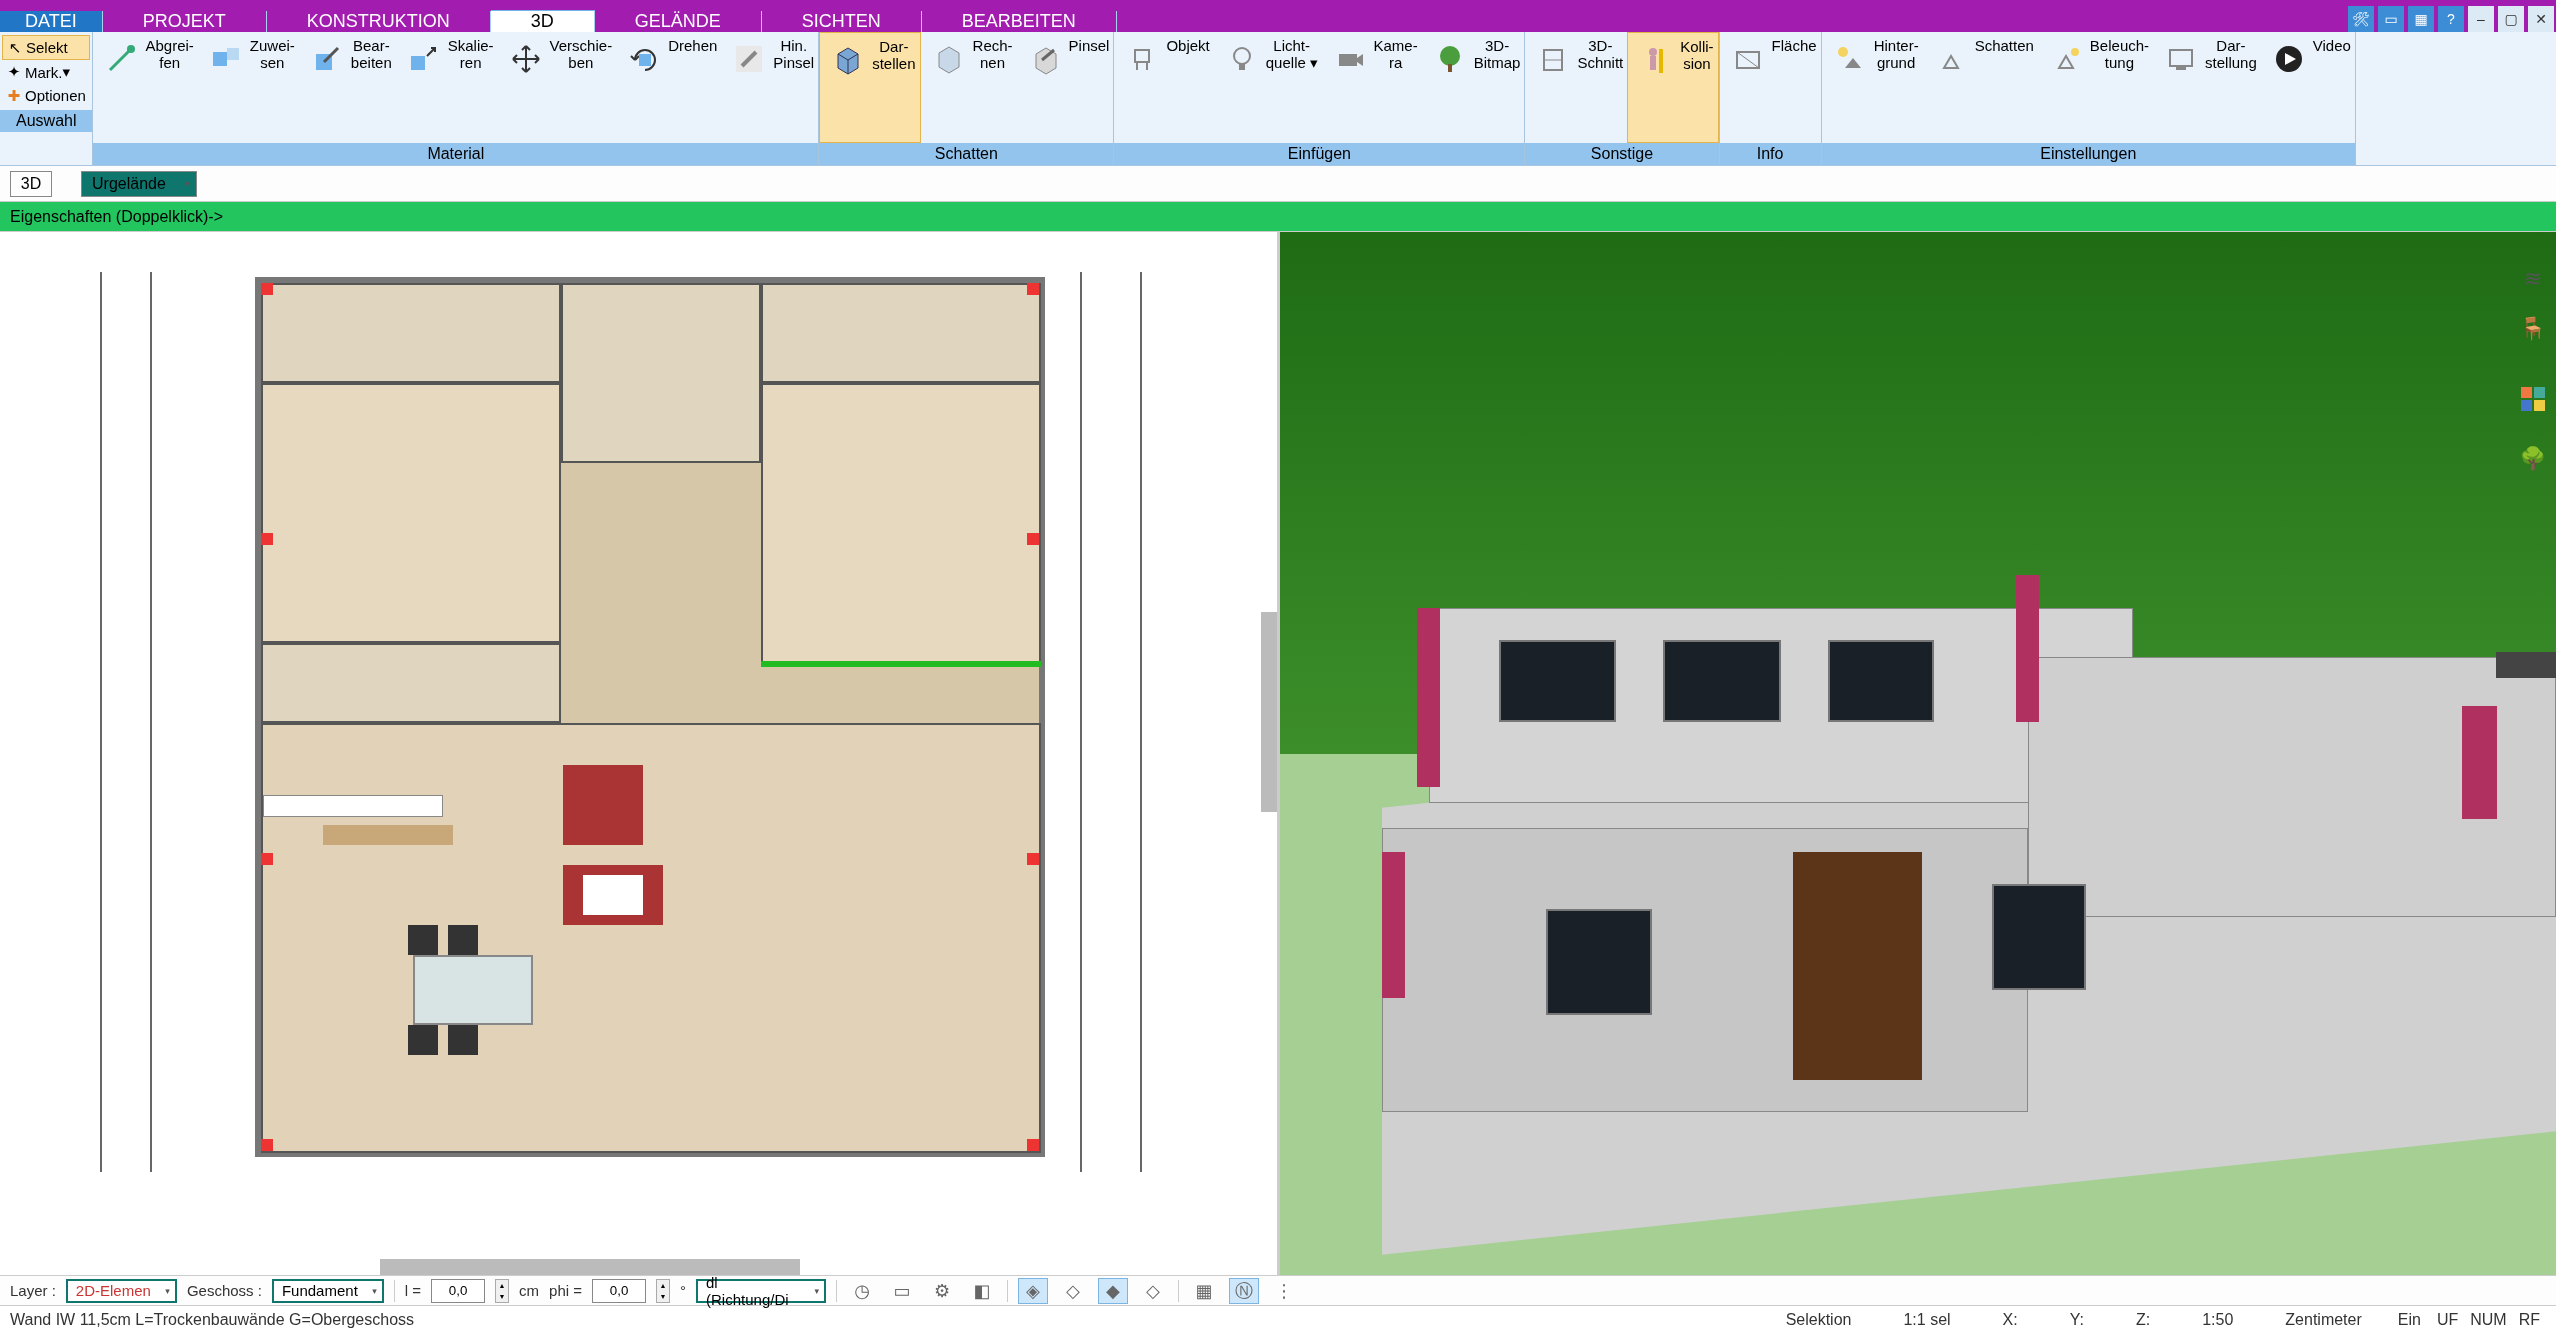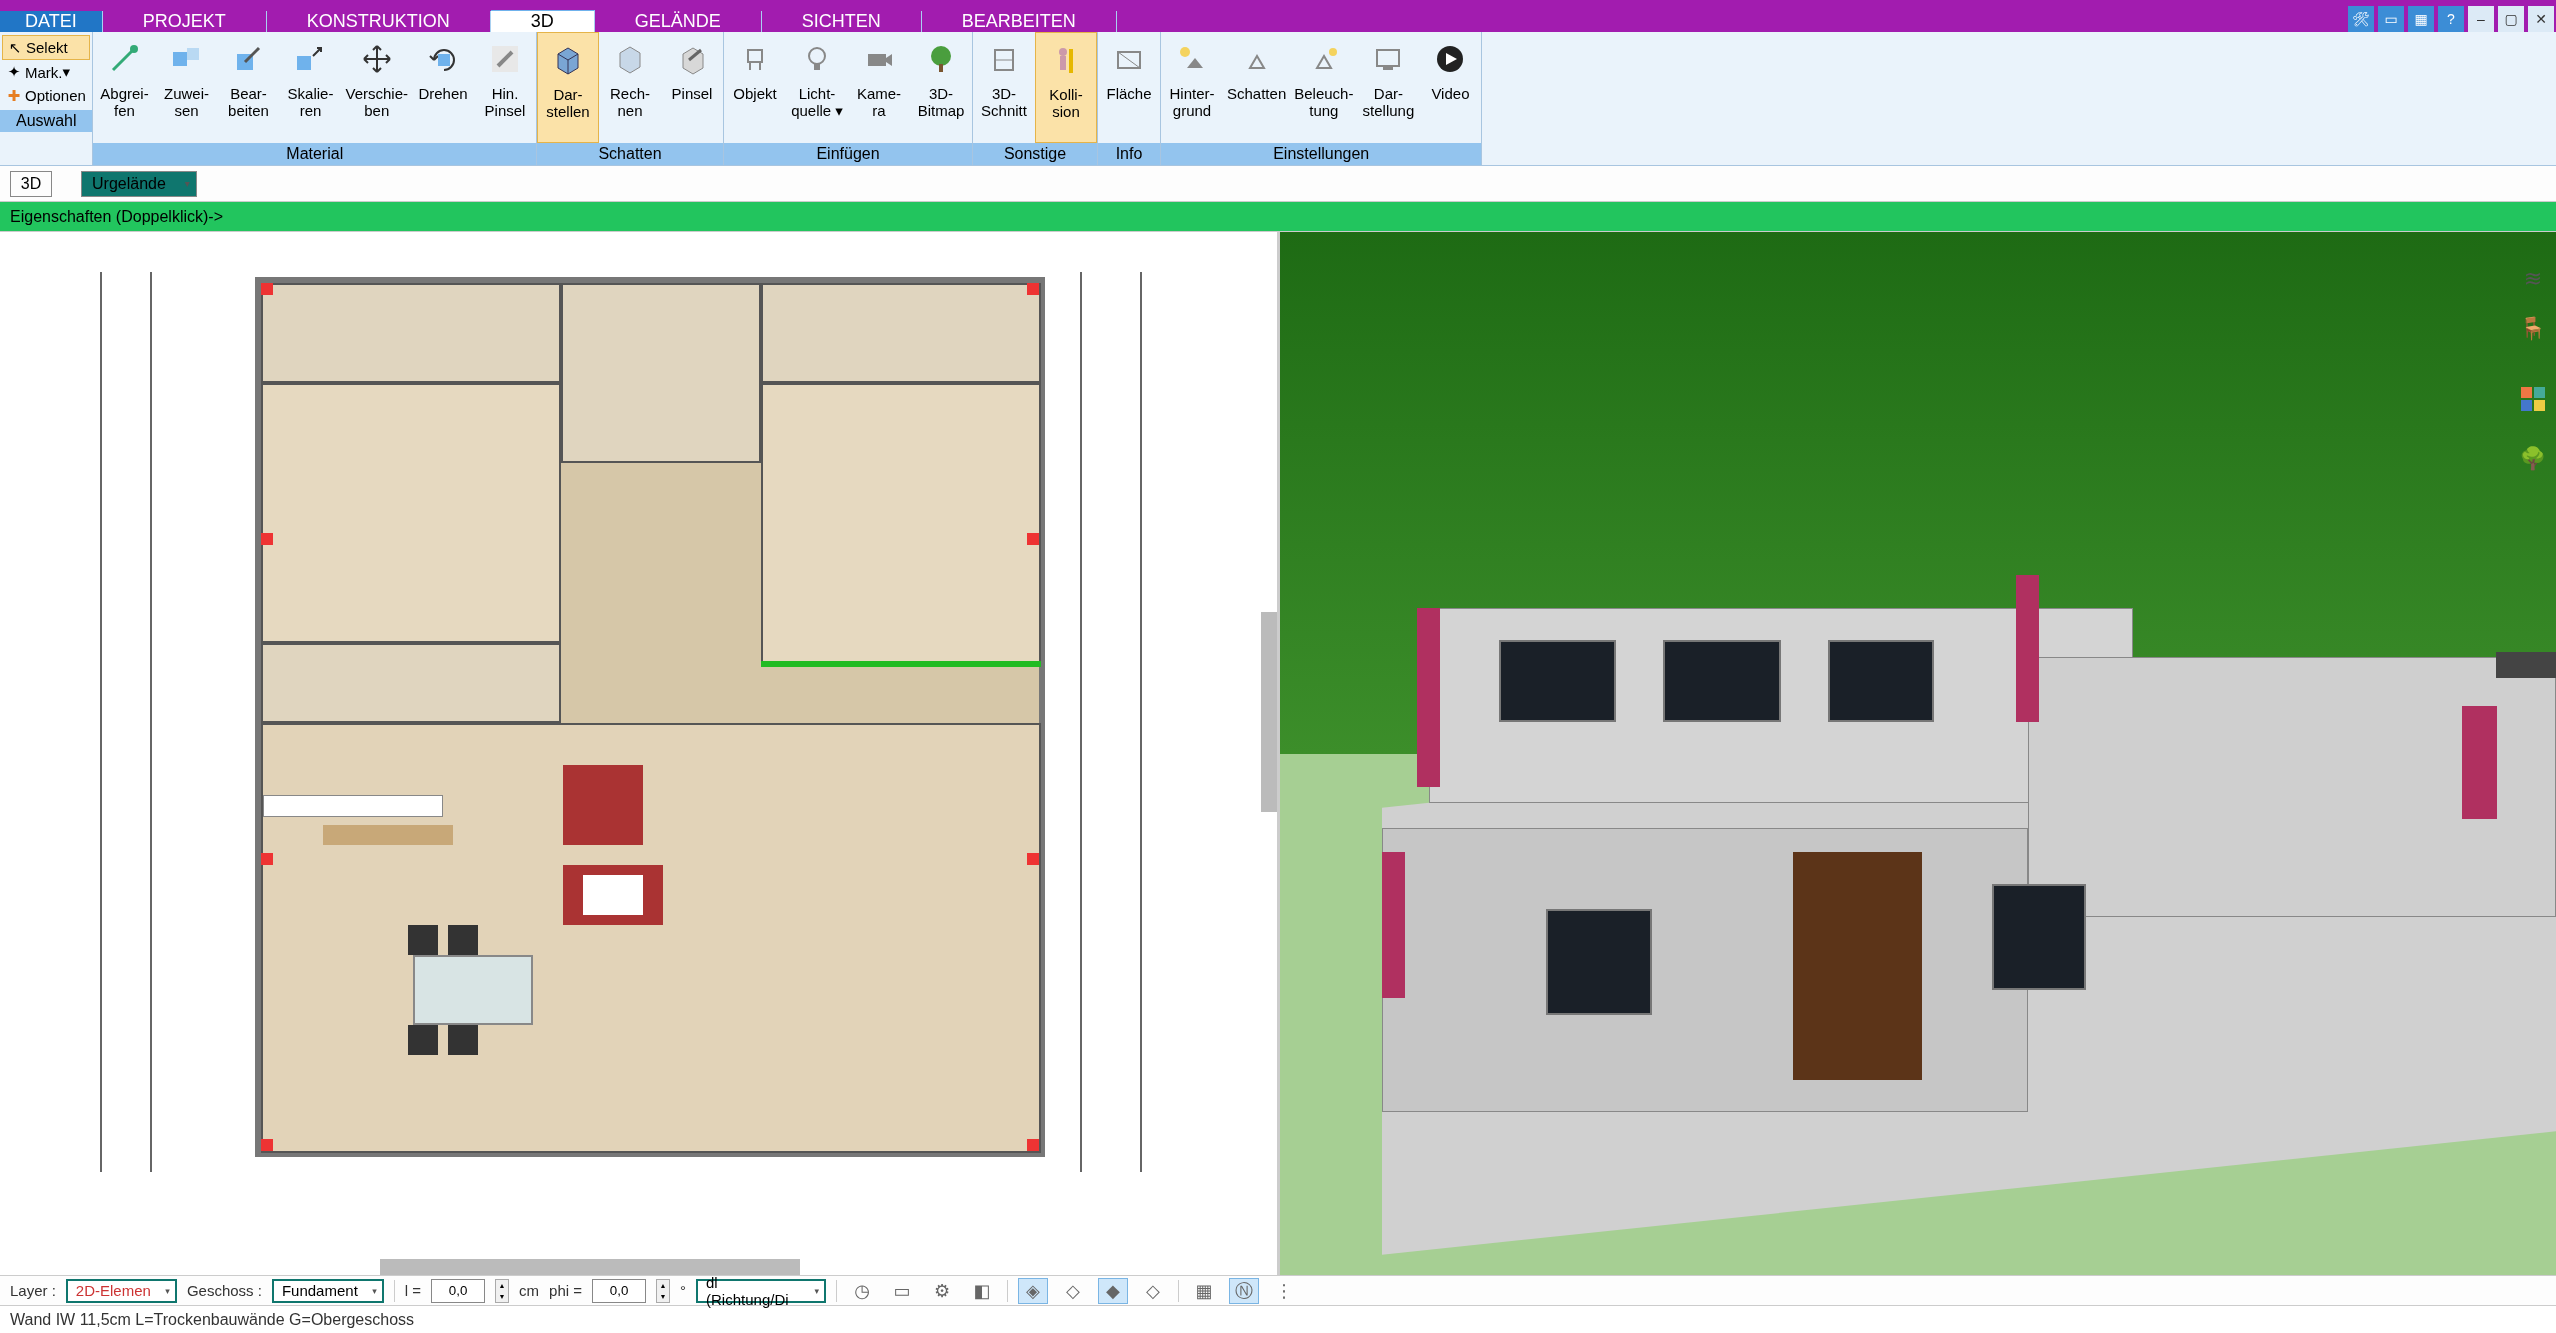--- a/index.html
+++ b/index.html
@@ -11,21 +11,21 @@
 .menu-tab.datei { background: #2176c6; padding: 0 25px; }
 .menu-tab.active { background: #fff; color: #000; border-top: 1px solid #6fb2ec; }
 .menu-right { margin-left: auto; display: flex; align-items: center; }
 .menu-ricon { width: 26px; height: 26px; margin: 0 2px; display: flex; align-items: center; justify-content: center; background: #3c8dd6; color: #fff; cursor: pointer; font-size: 14px; }
 
 
 .ribbon { display: flex; height: 134px; background: #eaf3fb; border-bottom: 1px solid #a8c5e0; }
 .ribbon-group { display: flex; flex-direction: column; border-right: 1px solid #a8c5e0; }
 .ribbon-group-items { display: flex; flex: 1; }
 .ribbon-group-label { text-align: center; background: #93c4ee; font-size: 16px; padding: 2px 16px; }
-.ribbon-btn-col { display: flex; flex-direction: column; justify-content: flex-start; padding: 5px 4px 3px; min-width: 62px; text-align: center; cursor: pointer; }
+.ribbon-btn-col { display: flex; flex-direction: row; justify-content: flex-start; padding: 5px 4px 3px; min-width: 62px; text-align: center; cursor: pointer; }
 .ribbon-btn-col.active { background: #fbe2a8; border: 1px solid #e5b449; }
 .ribbon-left-btns { display: flex; flex-direction: column; justify-content: flex-start; padding: 3px 2px; }
 .ribbon-left-btn { display: flex; align-items: center; padding: 3px 4px; cursor: pointer; font-size: 15px; }
 .ribbon-left-btn.active { background: #fbe2a8; border: 1px solid #e5b449; }
 .ribbon-icon { width: 48px; height: 44px; margin: 0 auto 4px; display: flex; align-items: center; justify-content: center; }
 .ribbon-label { font-size: 15px; color: #000; line-height: 1.15; }
 .ribbon-small-icon { width: 16px; height: 16px; margin-right: 3px; display: inline-flex; align-items: center; justify-content: center; }
 
 
 .sec-bar { display: flex; height: 36px; background: #fdfdfd; border-bottom: 1px solid #ccc; align-items: center; padding: 0 10px; }
@@ -474,13 +474,26 @@
   <div class="bb-icon active">◆</div>
   <div class="bb-icon">◇</div>
   <div class="bb-sep"></div>
   <div class="bb-icon">▦</div>
   <div class="bb-icon active">Ⓝ</div>
   <div class="bb-icon">⋮</div>
 </div>
 
 <div class="status-bar">
   <span>Wand IW 11,5cm L=Trockenbauwände G=Obergeschoss</span>
+  <div class="status-right">
+    <span class="status-seg">Selektion</span>
+    <span class="status-seg">1:1 sel</span>
+    <span class="status-seg">X:</span>
+    <span class="status-seg">Y:</span>
+    <span class="status-seg">Z:</span>
+    <span class="status-seg">1:50</span>
+    <span class="status-seg">Zentimeter</span>
+    <span class="status-seg" style="padding:0 10px">Ein</span>
+    <span style="padding:0 6px">UF</span>
+    <span style="padding:0 6px">NUM</span>
+    <span style="padding:0 6px">RF</span>
+  </div>
 </div>
 
 </body></html>

